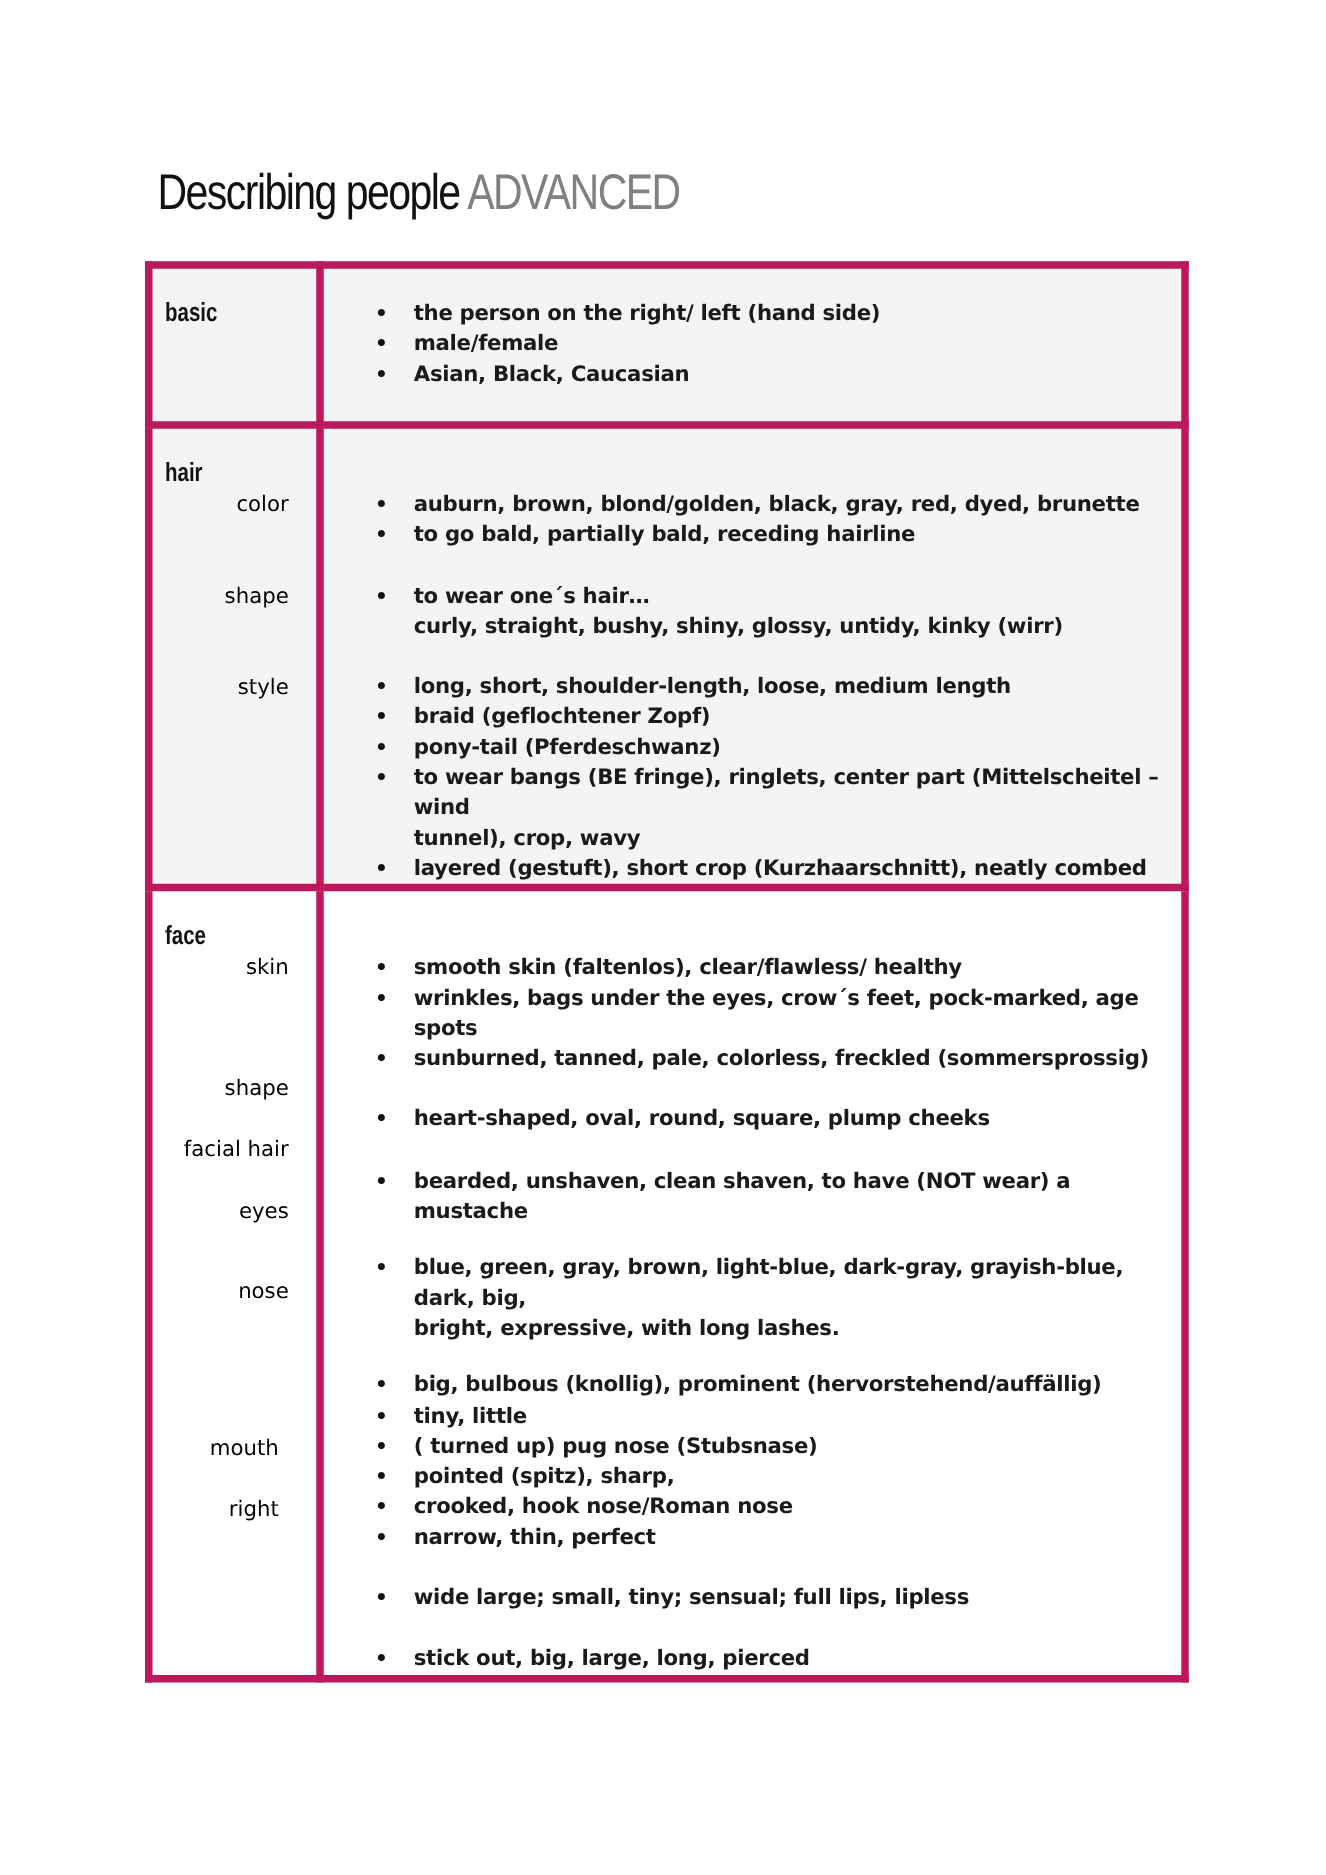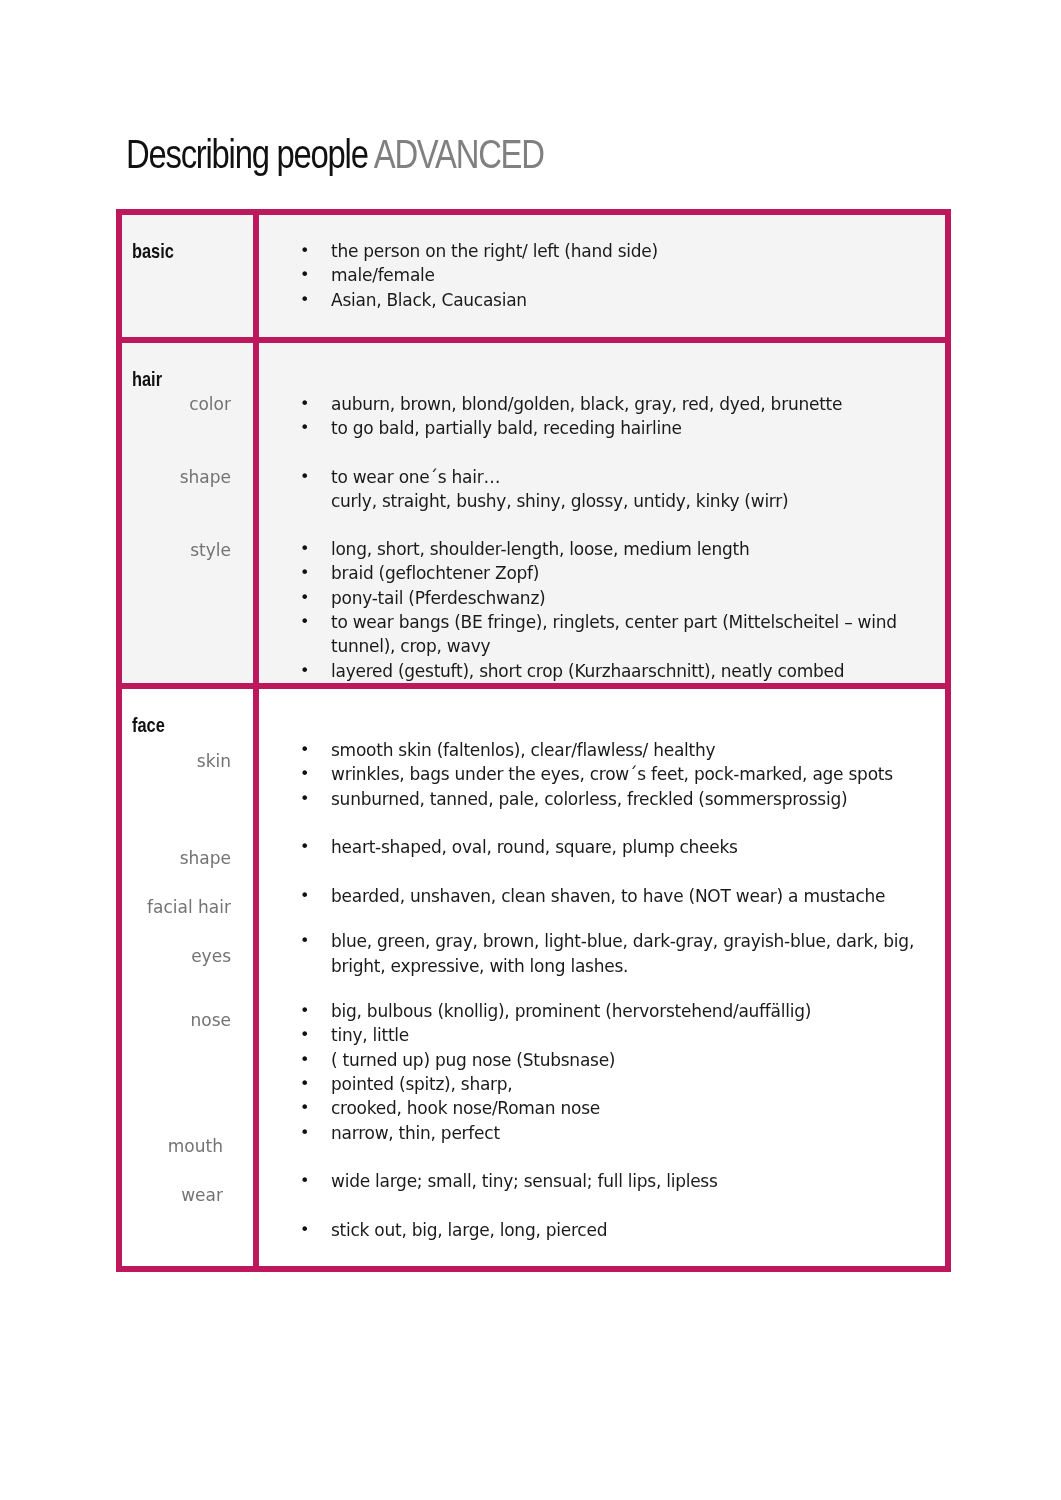--- a/index.html
+++ b/index.html
@@ -16,25 +16,25 @@
                 border-collapse: collapse; table-layout: fixed; }
   table.vocab td { border: 6px solid #be185d; vertical-align: top; padding: 0; }
   col.c1 { width: 137px; }
   col.c2 { width: 692px; }
   tr.shaded td { background: #f4f4f4; }
   tr.plain td { background: #ffffff; }
 
   .cat { font-family: "Liberation Sans", sans-serif; font-weight: bold; font-size: 21px;
          color: #111; display: inline-block; transform: scaleX(0.78);
          transform-origin: left center; margin-left: 10px; line-height: 24px; }
-  .sub { font-size: 17px; line-height: 24px; text-align: right; padding-right: 22px; color: #737373; }
+  .sub { font-size: 17px; line-height: 24px; text-align: right; padding-right: 22px; color: #000000; }
 
   .items { list-style: none; margin: 0; padding: 0 0 0 72px; }
   .items li { position: relative; font-size: 17px; line-height: 24.3px; color: #1a1a1a;
-              letter-spacing: -0.25px; }
+              letter-spacing: -0.25px; font-weight: bold; }
   .items li::before { content: "•"; position: absolute; left: -31px; top: 0; font-size: 16px; color: #111; }
   .items li.cont::before { content: ""; }
 
   .cell-basic { height: 122px; }
   .cell-age { height: 146px; }
   .cell-hair { height: 340px; }
   .cell-face { height: 577px; }
 </style>
 </head>
 <body>
@@ -88,27 +88,27 @@
         <li>to wear bangs (BE fringe), ringlets,  center part (Mittelscheitel – wind</li>
         <li class="cont">tunnel), crop, wavy</li>
         <li>layered (gestuft), short crop (Kurzhaarschnitt), neatly combed</li>
       </ul>
     </td>
   </tr>
 
   <tr class="plain">
     <td class="cell-face">
       <div style="padding-top:24px"><span class="cat">face</span></div>
-      <div class="sub" style="margin-top:12px">skin</div>
+      <div class="sub" style="margin-top:1px">skin</div>
       <div class="sub" style="margin-top:73px">shape</div>
       <div class="sub" style="margin-top:25px">facial hair</div>
       <div class="sub" style="margin-top:25px">eyes</div>
       <div class="sub" style="margin-top:40px">nose</div>
       <div class="sub" style="margin-top:102px;padding-right:30px">mouth</div>
-      <div class="sub" style="margin-top:25px;padding-right:30px">wear</div>
+      <div class="sub" style="margin-top:25px;padding-right:30px">right</div>
     </td>
     <td>
       <ul class="items" style="padding-top:49px">
         <li>smooth skin (faltenlos), clear/flawless/ healthy</li>
         <li>wrinkles, bags under the eyes, crow´s feet, pock-marked, age spots</li>
         <li>sunburned, tanned, pale, colorless, freckled (sommersprossig)</li>
       </ul>
       <ul class="items" style="padding-top:24px">
         <li>heart-shaped, oval, round, square, plump cheeks</li>
       </ul>

